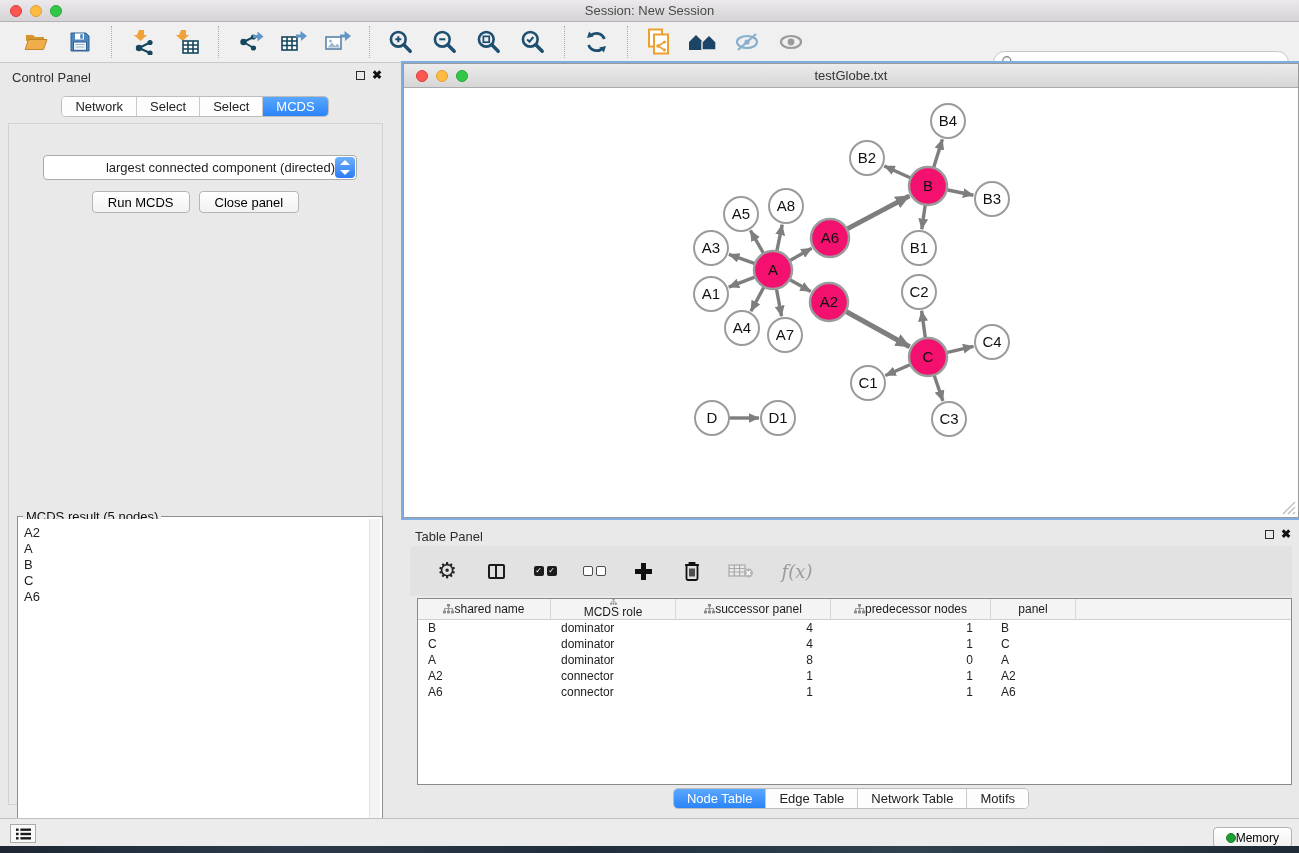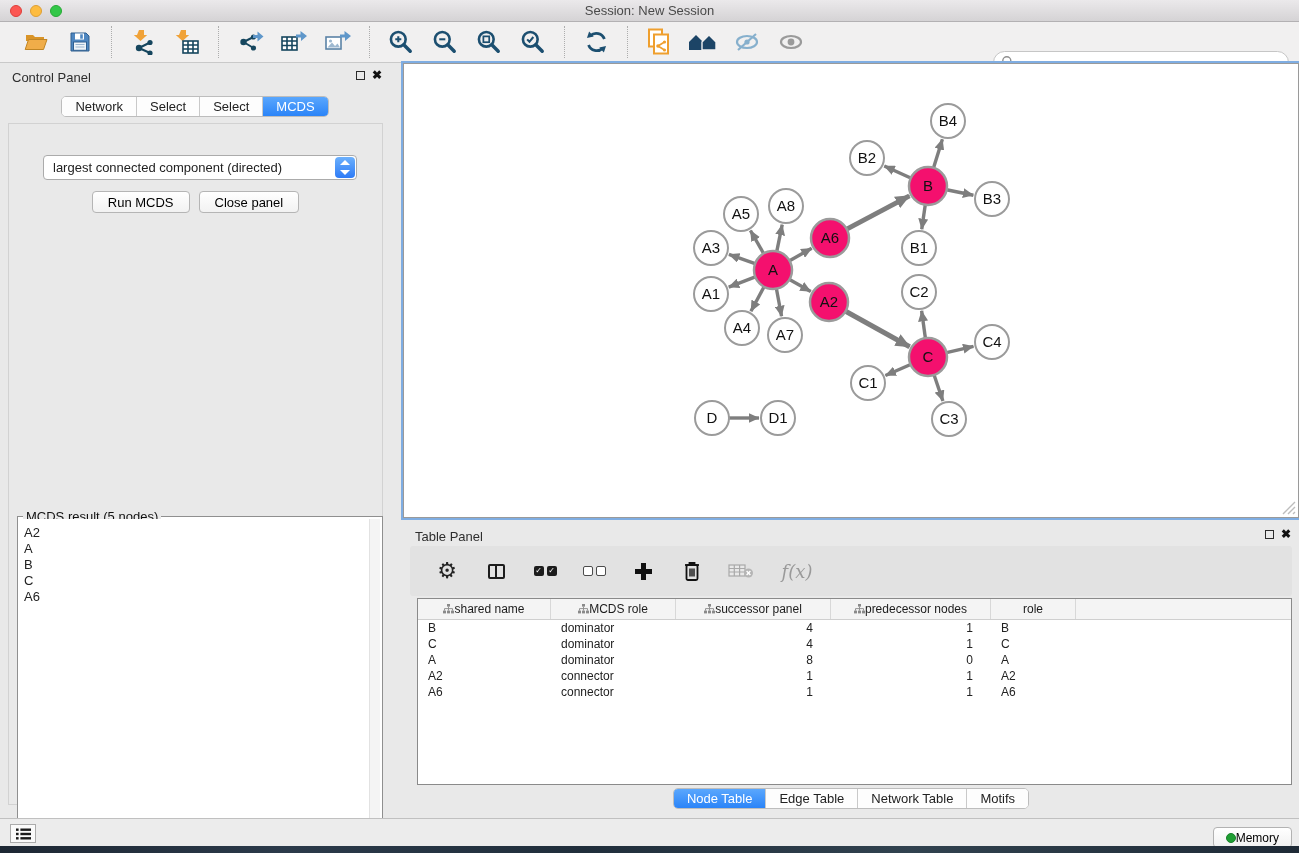--- a/index.html
+++ b/index.html
@@ -44,21 +44,21 @@
   .seg:last-child { border-right:none; }
   .seg.active { background:linear-gradient(#5aa7fd,#2b84f8); color:#fff; }
   #control-tabs-row { position:absolute; top:33px; width:100%; display:flex; justify-content:center; }
 
   #cp-inner { position:absolute; top:60px; left:8px; right:7px; bottom:13px;
     border:1px solid #d2d2d2; }
   #opt-label { position:absolute; top:11px; width:100%; text-align:center; font-size:13px; }
   #criterion { position:absolute; top:31px; left:34px; width:314px; height:25px;
     background:#fff; border:1px solid #ababab; border-radius:4px; display:flex;
     align-items:center; cursor:pointer; }
-  #criterion .val { flex:1; padding-left:9px; font-size:13px; white-space:nowrap; }
+  #criterion .val { flex:1; padding-left:9px; font-size:13px; white-space:nowrap;text-align:right; }
   #criterion .stepper { width:20px; height:21px; margin-right:1px; border-radius:4px;
     background:linear-gradient(#6cb0fc,#2d7bf6); position:relative; }
   .stepper i { position:absolute; left:5px; width:0; height:0; border-left:5px solid transparent;
     border-right:5px solid transparent; }
   .stepper .up { top:3px; border-bottom:5px solid #fff; }
   .stepper .dn { bottom:3px; border-top:5px solid #fff; }
   #cp-buttons { position:absolute; top:67px; width:100%; display:flex; justify-content:center; gap:9px; }
   .std-btn { background:linear-gradient(#ffffff,#f2f2f2); border:1px solid #b5b5b5;
     border-radius:4px; font-size:13px; padding:2px 15px; height:22px; cursor:pointer;
     font-family:"Liberation Sans",sans-serif; }
@@ -104,21 +104,21 @@
   .fx-glyph { font-family:"DejaVu Serif", serif; font-style:italic; font-size:18px; color:#9a9a9a; }
 
   #data-table { position:absolute; left:14px; right:7px; top:76px; height:187px;
     background:#fff; border:1px solid #8a8a8a; overflow:hidden; }
   #thead { display:flex; height:21px; background:#f4f4f4; border-bottom:1px solid #cfcfcf; }
   .th { display:flex; align-items:center; justify-content:center; 
     border-right:1px solid #d8d8d8; font-size:12px; color:#1c1c1c; }
   .th:last-child { border-right:none; }
   .tr { display:flex; height:16px; }
   .td { font-size:12px; line-height:16px; padding:0 10px; white-space:nowrap; }
-  .c0 { width:133px; } .c1 { width:125px; } .c2 { width:155px; } .c3 { width:160px;align-items:center; }
+  .c0 { width:133px; } .c1 { width:125px;flex-direction:column; } .c2 { width:155px; } .c3 { width:160px;align-items:center; }
   .c4 { width:85px; } .c5 { flex:1; }
   .td.c2,.td.c3 { text-align:right; padding-right:18px; }
 
   #tp-tabs-row { position:absolute; top:266px; width:100%; display:flex; justify-content:center; }
 
   
   #status-bar { position:absolute; top:818px; left:0; width:1299px; height:28px;
     background:#ececec; border-top:1px solid #c0c0c0; }
   #list-btn { position:absolute; left:10px; top:5px; width:26px; height:19px;
     background:#fafafa; border:1px solid #ababab; display:flex; align-items:center;
@@ -317,20 +317,28 @@
           <div class="result-item">B</div>
           <div class="result-item">C</div>
           <div class="result-item">A6</div>
         </div>
       <div id="result-scroll"></div>
     </div>
   </div>
 </div>
 
 <div id="network-window">
+  <div id="nw-titlebar">
+    <div class="lights" style="left:12px; top:6px;">
+      <span class="light l-red"></span>
+      <span class="light l-yel"></span>
+      <span class="light l-grn"></span>
+    </div>
+    <div class="title">testGlobe.txt</div>
+  </div>
   <div id="nw-canvas">
     <svg id="graph-svg" width="894" height="430" viewBox="404 87 894 430">
       <defs>
         <marker id="arrow" markerUnits="userSpaceOnUse" markerWidth="12" markerHeight="10" refX="10.5" refY="5" orient="auto">
           <path d="M0,0 L11,5 L0,10 z" fill="#7e7e7e"></path>
         </marker>
         <marker id="arrowBig" markerUnits="userSpaceOnUse" markerWidth="16" markerHeight="13" refX="14" refY="6.5" orient="auto">
           <path d="M0,0 L15,6.5 L0,13 z" fill="#7e7e7e"></path>
         </marker>
       </defs>
@@ -540,21 +548,21 @@
               <rect x="4" y="0" width="3" height="2.6"></rect>
               <rect x="0" y="6.6" width="3" height="2.8"></rect>
               <rect x="4" y="6.6" width="3" height="2.8"></rect>
               <rect x="8" y="6.6" width="3" height="2.8"></rect>
             </g>
             <path d="M5.5 2.6v2M1.5 6.6V4.6h8v2M5.5 4.6v2" stroke="#8a8a8a" fill="none" stroke-width="0.9"></path>
           </svg>
           <span>predecessor nodes</span>
         </div>
         <div class="th c4">
-          <span>role</span>
+          <span>panel</span>
         </div>
         <div class="th c5"></div>
       </div>
     <div id="tbody">
         <div class="tr">
           <div class="td c0">B</div>
           <div class="td c1">dominator</div>
           <div class="td c2">4</div>
           <div class="td c3">1</div>
           <div class="td c4">B</div>

